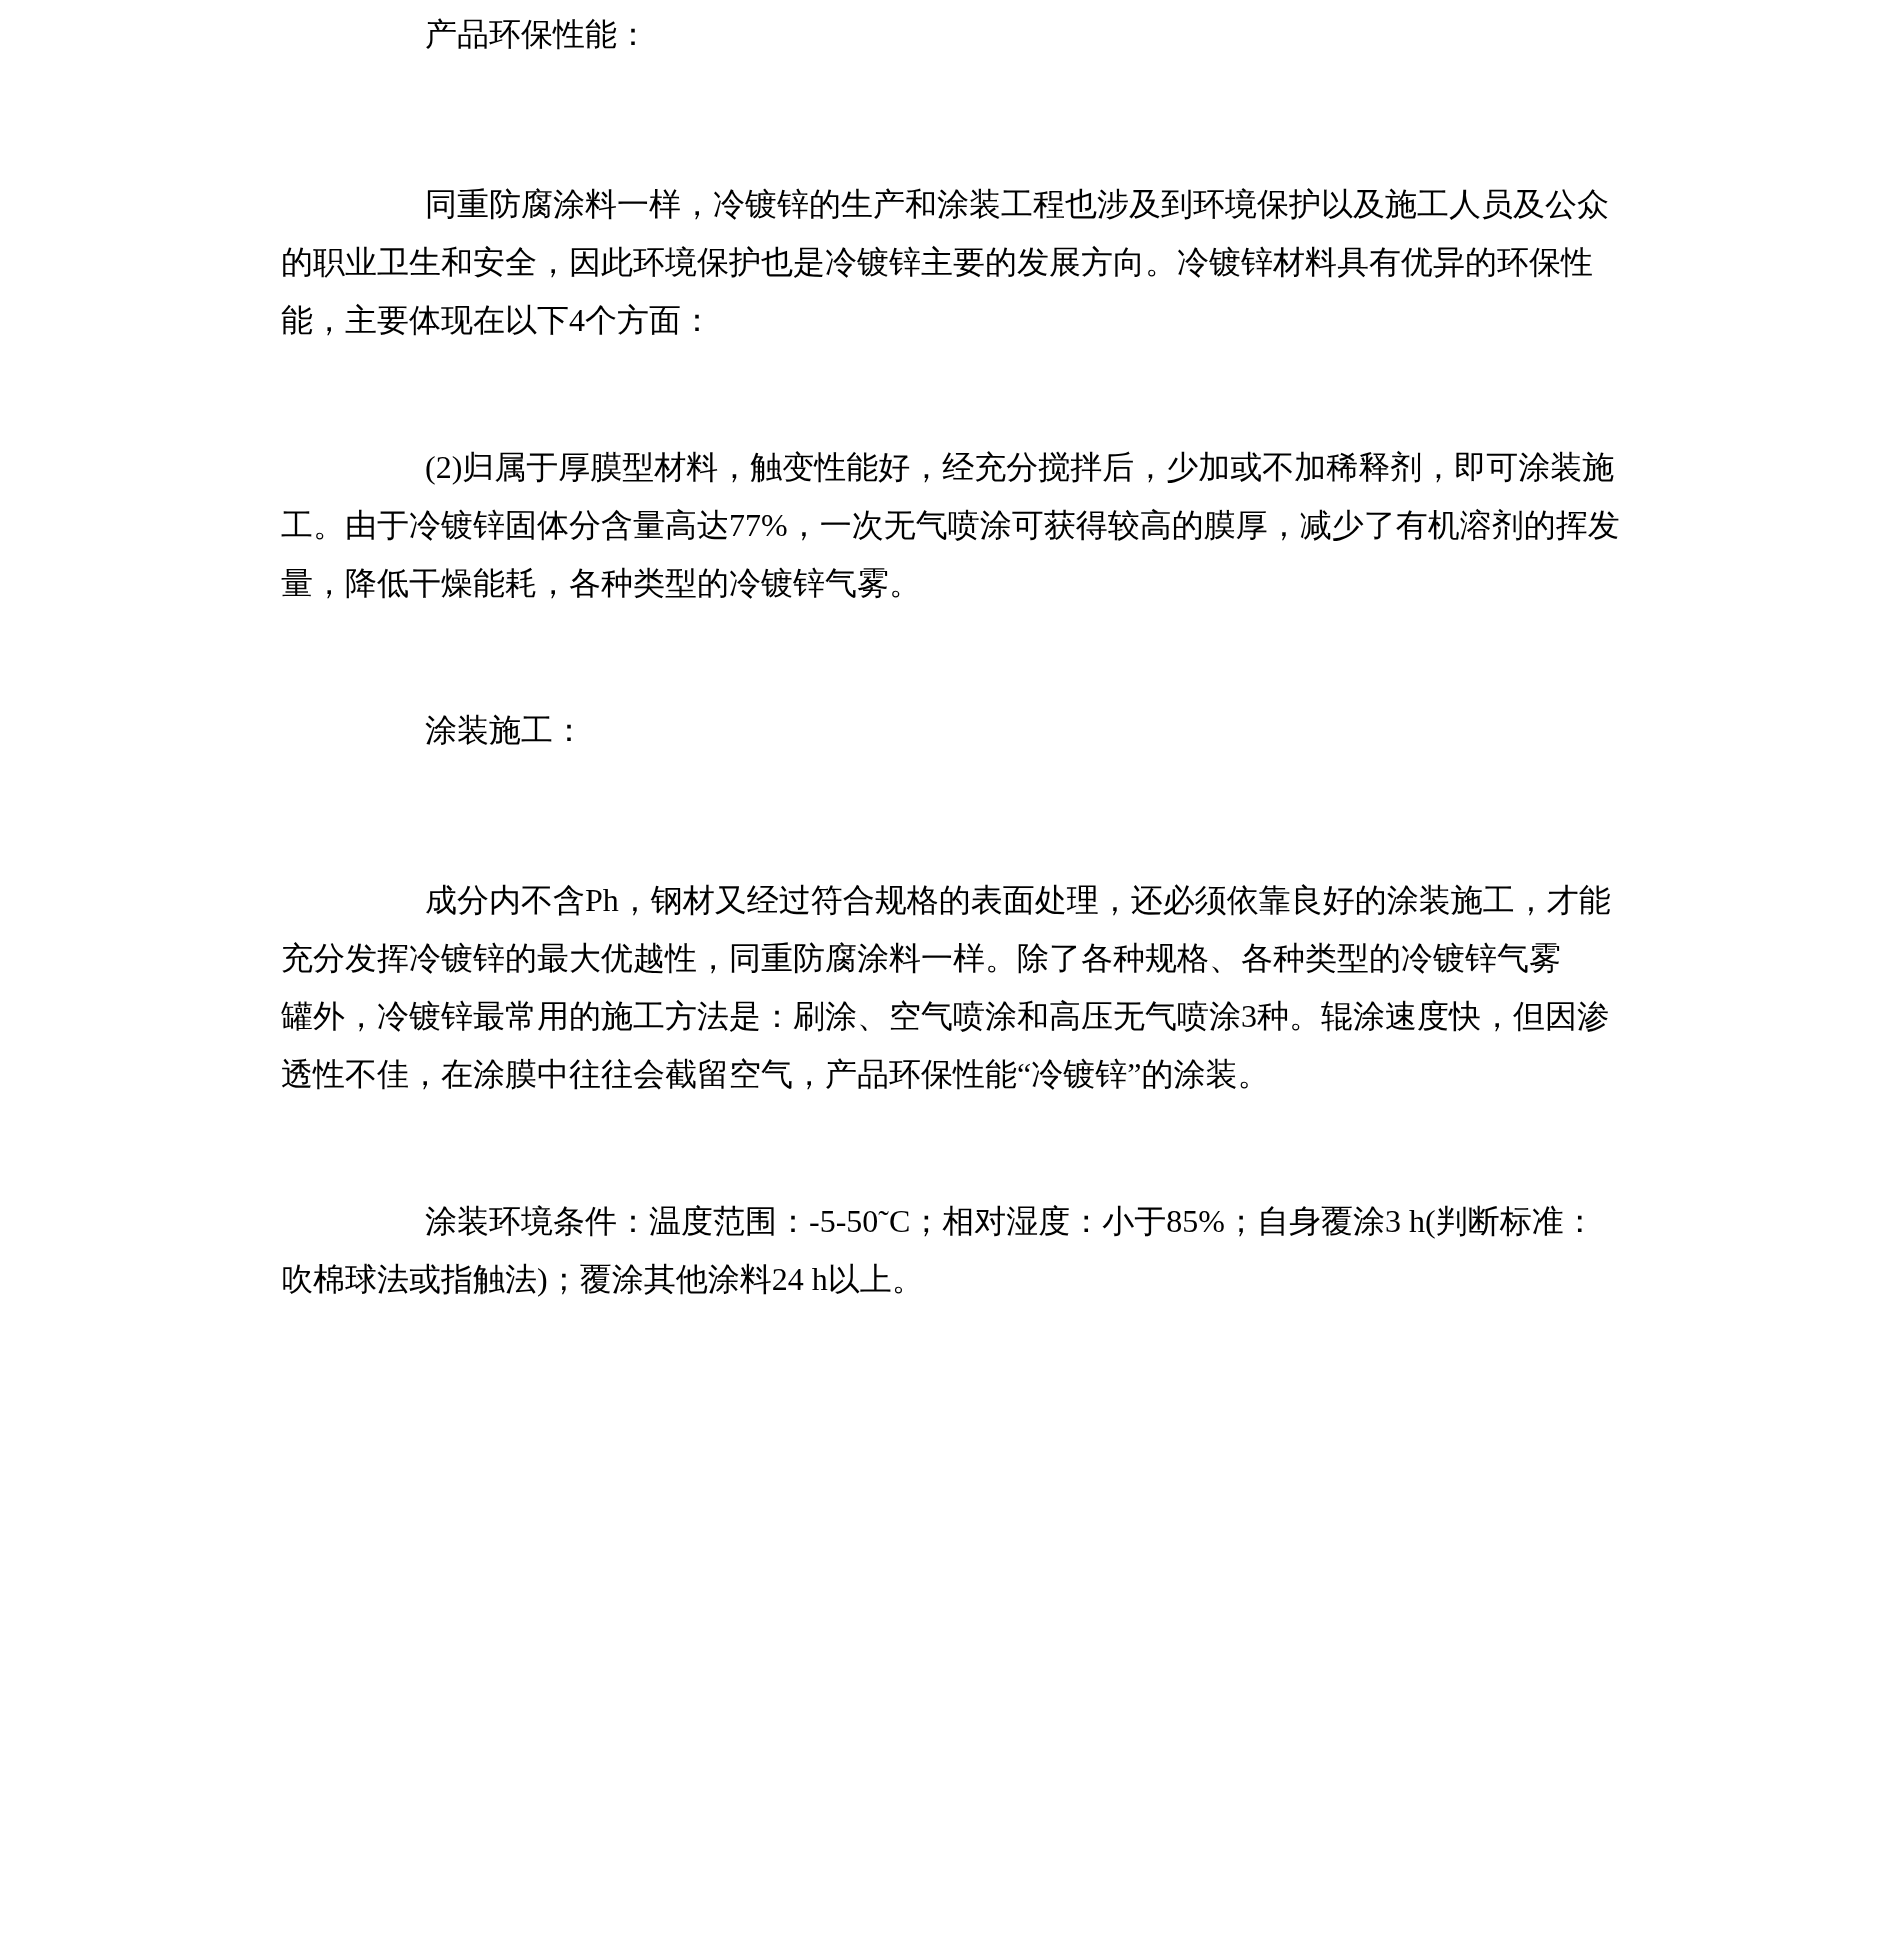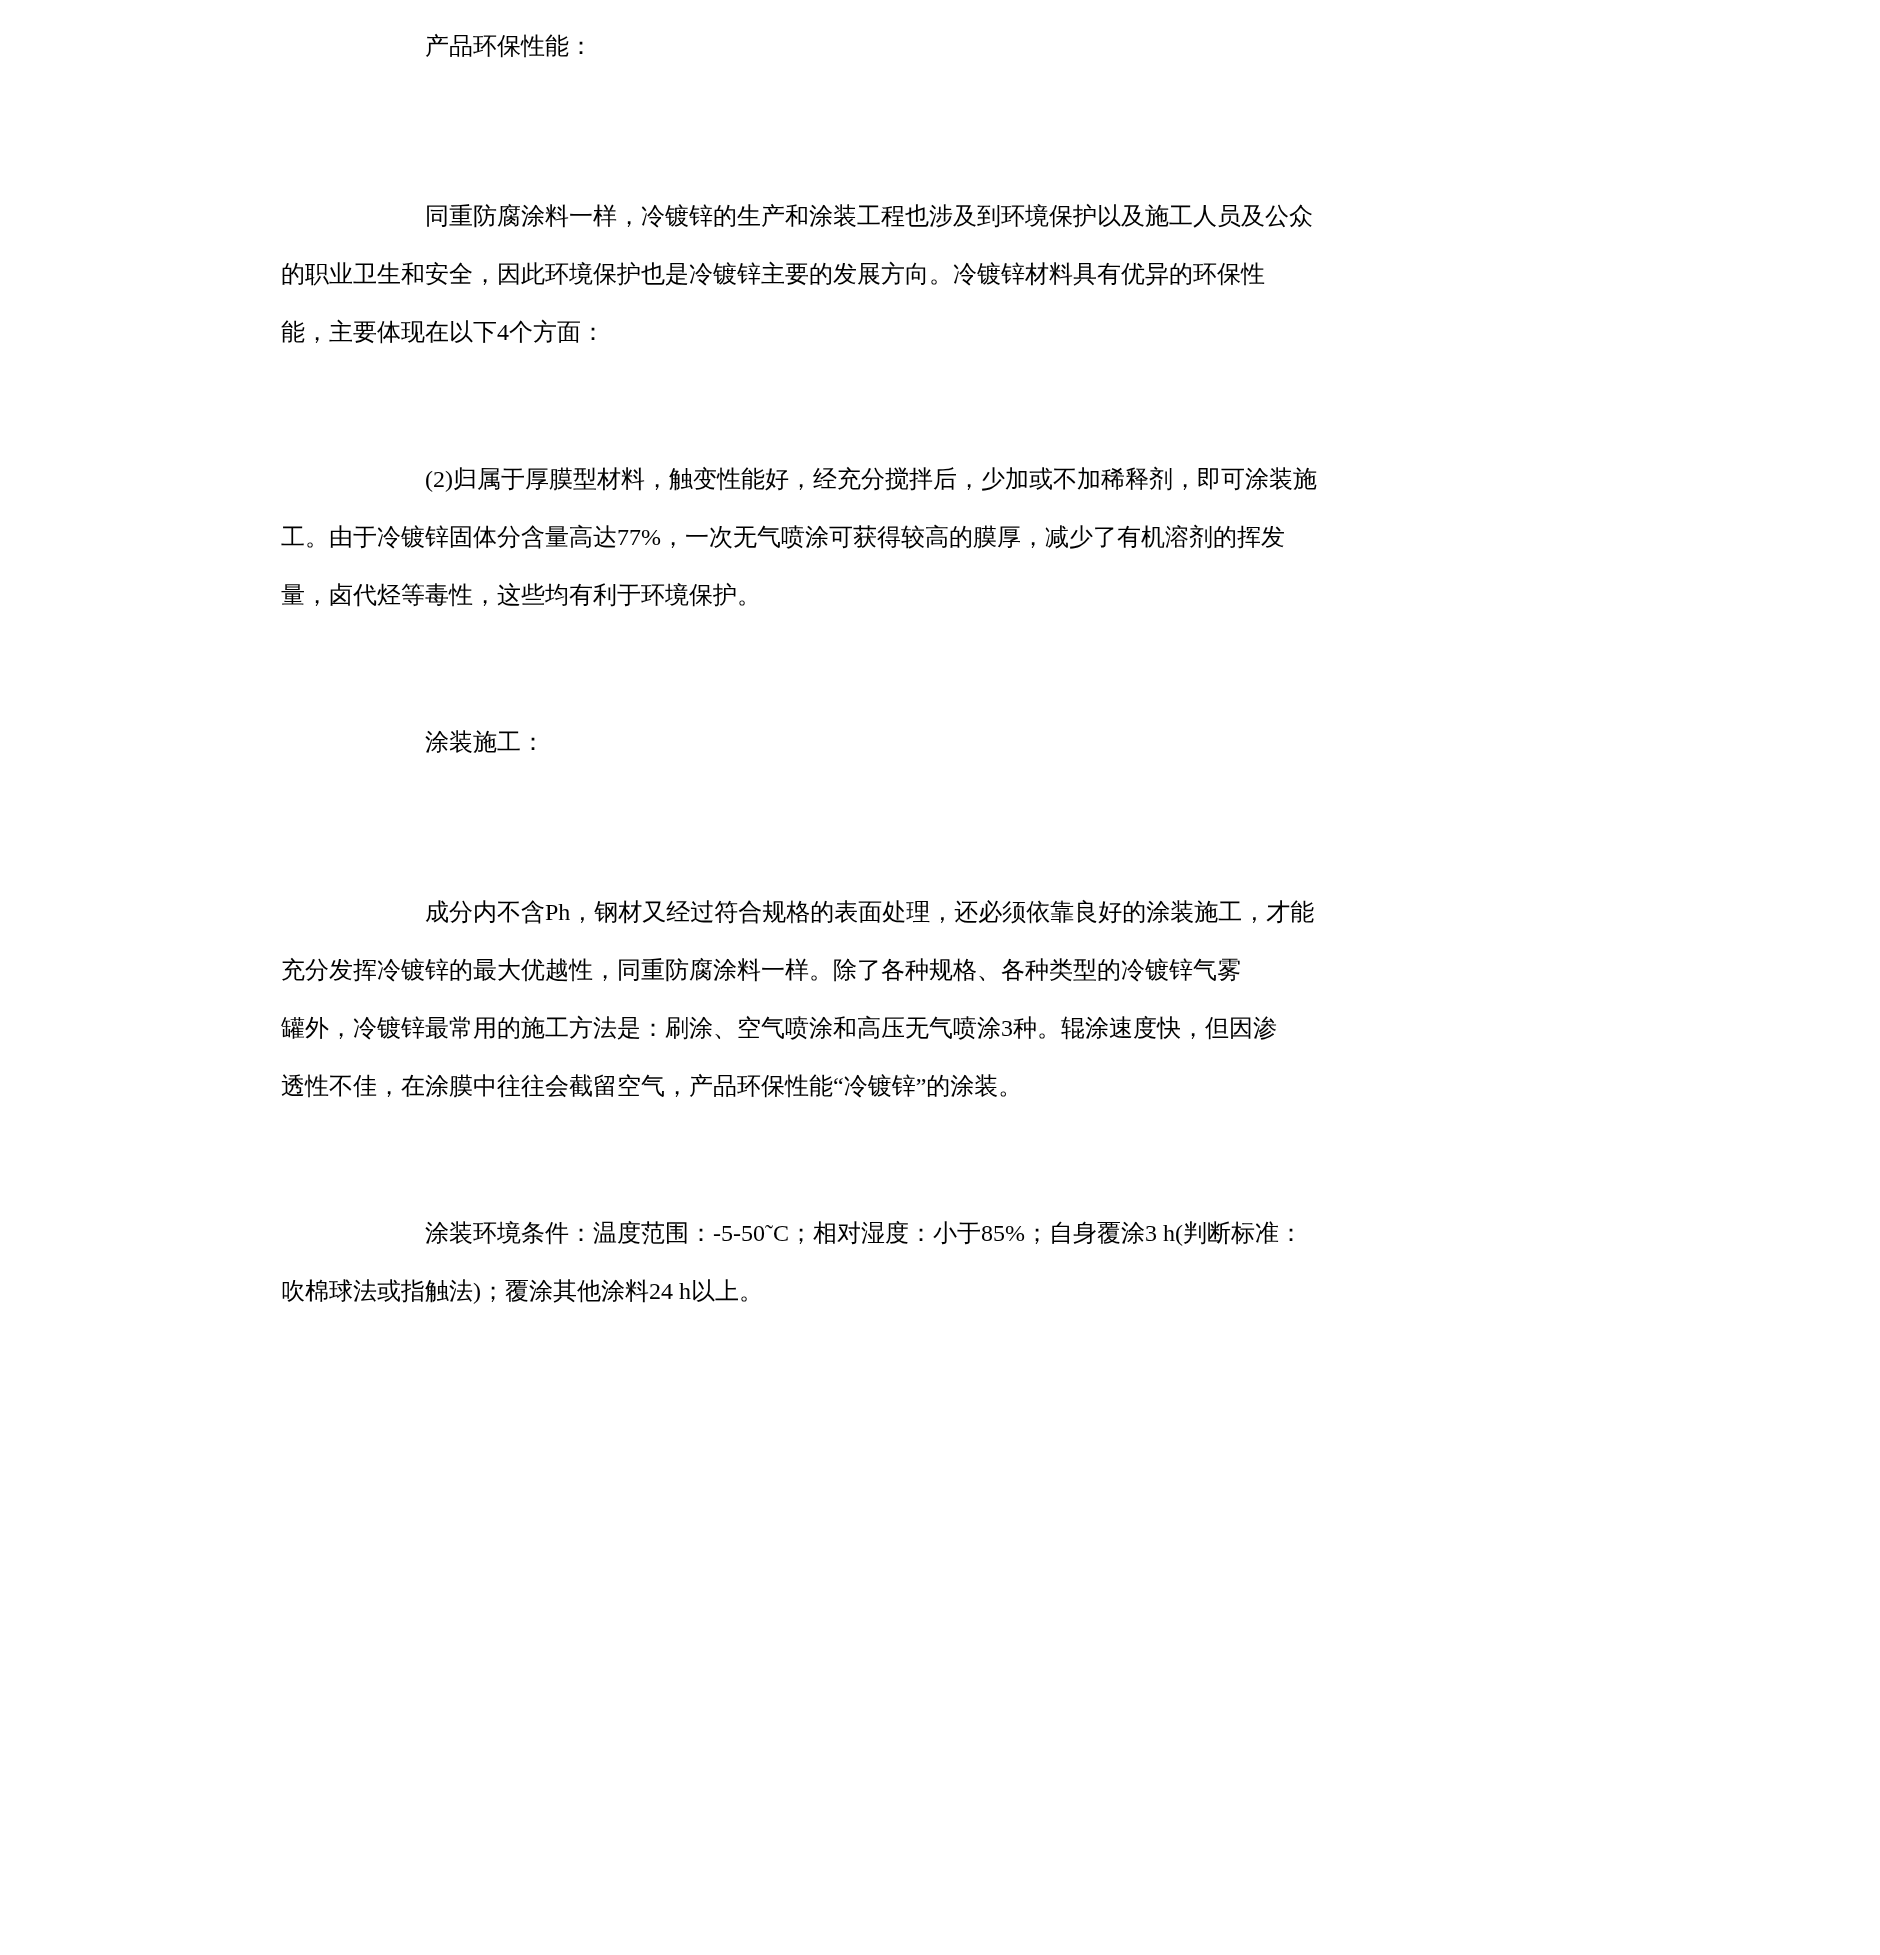--- a/index.html
+++ b/index.html
@@ -9,24 +9,24 @@
   }
   body {
     width: 1880px;
     height: 1955px;
     position: relative;
     overflow: hidden;
     font-family: "Liberation Serif", "DejaVu Serif", serif;
     color: #000000;
   }
   .doc {
-    padding-top: 17px;
+    padding-top: 5px;
     padding-left: 281px;
     padding-right: 152px;
-    font-size: 24px;
+    font-size: 32px;
   }
   .block {
     margin: 0 0 89px 0;
   }
   .block.heading {
     margin-bottom: 112px;
   }
   .block.last {
     margin-bottom: 0;
   }
@@ -52,21 +52,21 @@
   <div class="block">
     <div class="line first">同重防腐涂料一样，冷镀锌的生产和涂装工程也涉及到环境保护以及施工人员及公众</div>
     <div class="line">的职业卫生和安全，因此环境保护也是冷镀锌主要的发展方向。冷镀锌材料具有优异的环保性</div>
     <div class="line">能，主要体现在以下4个方面：</div>
   </div>
 
 
   <div class="block">
     <div class="line first">(2)归属于厚膜型材料，触变性能好，经充分搅拌后，少加或不加稀释剂，即可涂装施</div>
     <div class="line">工。由于冷镀锌固体分含量高达77%，一次无气喷涂可获得较高的膜厚，减少了有机溶剂的挥发</div>
-    <div class="line">量，卤代烃等毒性，这些均有利于环境保护。</div>
+    <div class="line">量，降低干燥能耗，各种类型的冷镀锌气雾。</div>
   </div>
 
 
 
   <div class="block heading">
     <div class="line first">涂装施工：</div>
   </div>
 
   <div class="block">
     <div class="line first">成分内不含Ph，钢材又经过符合规格的表面处理，还必须依靠良好的涂装施工，才能</div>

